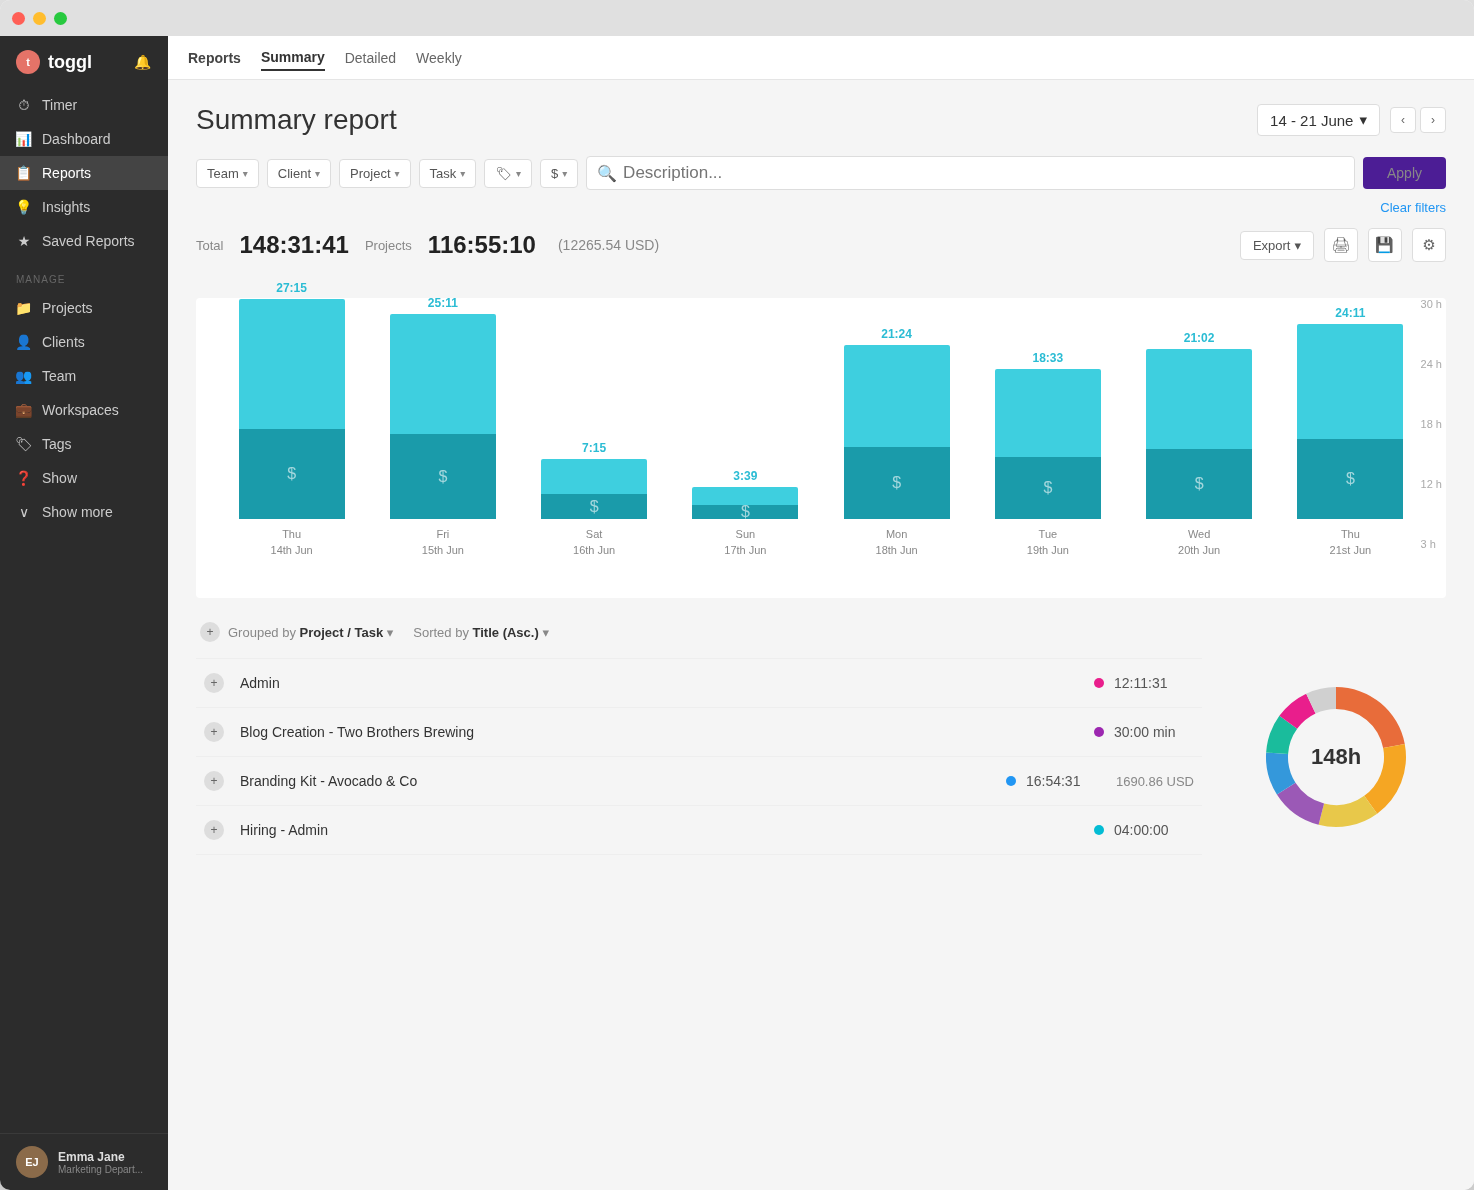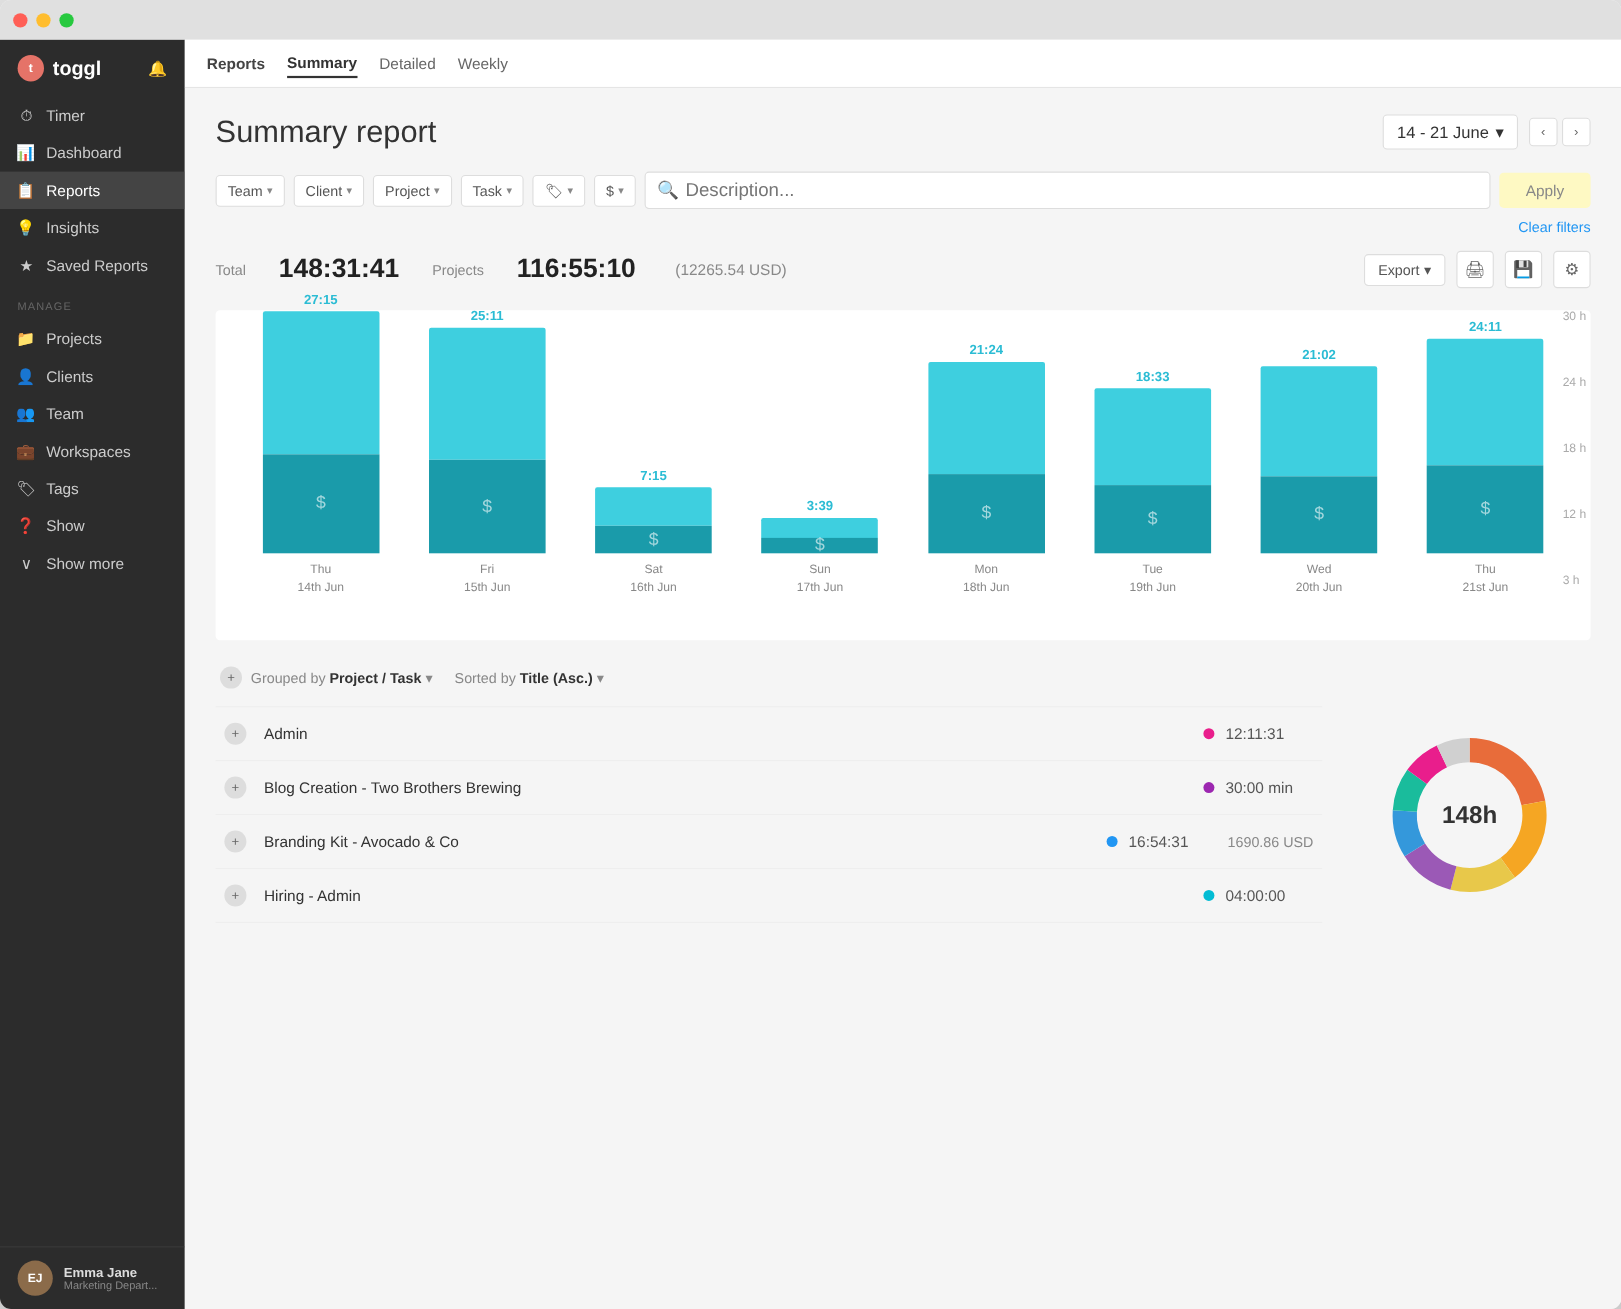--- a/index.html
+++ b/index.html
@@ -53,27 +53,27 @@
     .date-picker { display: flex; align-items: center; gap: 6px; background: white; border: 1px solid #ddd; border-radius: 4px; padding: 6px 12px; cursor: pointer; font-size: 15px; color: #333; }
     .nav-arrows { display: flex; gap: 4px; }
     .nav-arrow { width: 26px; height: 26px; background: white; border: 1px solid #ddd; border-radius: 4px; display: flex; align-items: center; justify-content: center; cursor: pointer; color: #666; font-size: 12px; }
 
     
     .filters { display: flex; align-items: center; gap: 8px; margin-bottom: 8px; }
     .filter-btn { display: flex; align-items: center; gap: 4px; background: white; border: 1px solid #ddd; border-radius: 4px; padding: 6px 10px; cursor: pointer; font-size: 13px; color: #555; }
     .filter-btn .chevron { font-size: 10px; color: #888; }
     .search-box { display: flex; align-items: center; gap: 6px; background: white; border: 1px solid #ddd; border-radius: 4px; padding: 6px 10px; flex: 1; min-width: 140px; }
     .search-box input { border: none; outline: none; font-size: 17px; color: #999; background: transparent; width: 100%; }
-    .apply-btn { background: #fef9c3; color: #888; border: none; border-radius: 4px; padding: 8px 24px; font-size: 14px; cursor: pointer; font-weight: 500; }
+    .apply-btn { background: #4c1d95; color: #888; border: none; border-radius: 4px; padding: 8px 24px; font-size: 14px; cursor: pointer; font-weight: 500; }
 
     .clear-filters { text-align: right; margin-bottom: 12px; }
     .clear-link { font-size: 13px; color: #2196f3; cursor: pointer; }
 
     
-    .stats-row { display: flex; align-items: center; gap: 30px; margin-bottom: 20px; }
+    .stats-row { display: flex; align-items: center; gap: 16px; margin-bottom: 36px; }
     .stat-label { font-size: 13px; color: #888; }
     .stat-value { font-size: 24px; font-weight: 700; color: #222; }
     .stat-sub { font-size: 14px; color: #888; margin-left: 6px; }
     .export-area { margin-left: auto; display: flex; align-items: center; gap: 10px; }
     .export-btn { display: flex; align-items: center; gap: 4px; background: white; border: 1px solid #ddd; border-radius: 4px; padding: 6px 12px; cursor: pointer; font-size: 13px; color: #555; }
     .icon-btn { width: 34px; height: 34px; background: white; border: 1px solid #ddd; border-radius: 4px; display: flex; align-items: center; justify-content: center; cursor: pointer; color: #666; font-size: 15px; }
 
     
     .chart-container { background: white; border-radius: 4px; padding: 20px 20px 40px; margin-bottom: 24px; position: relative; }
     .chart-area { display: flex; align-items: flex-end; gap: 0; height: 240px; position: relative; }

